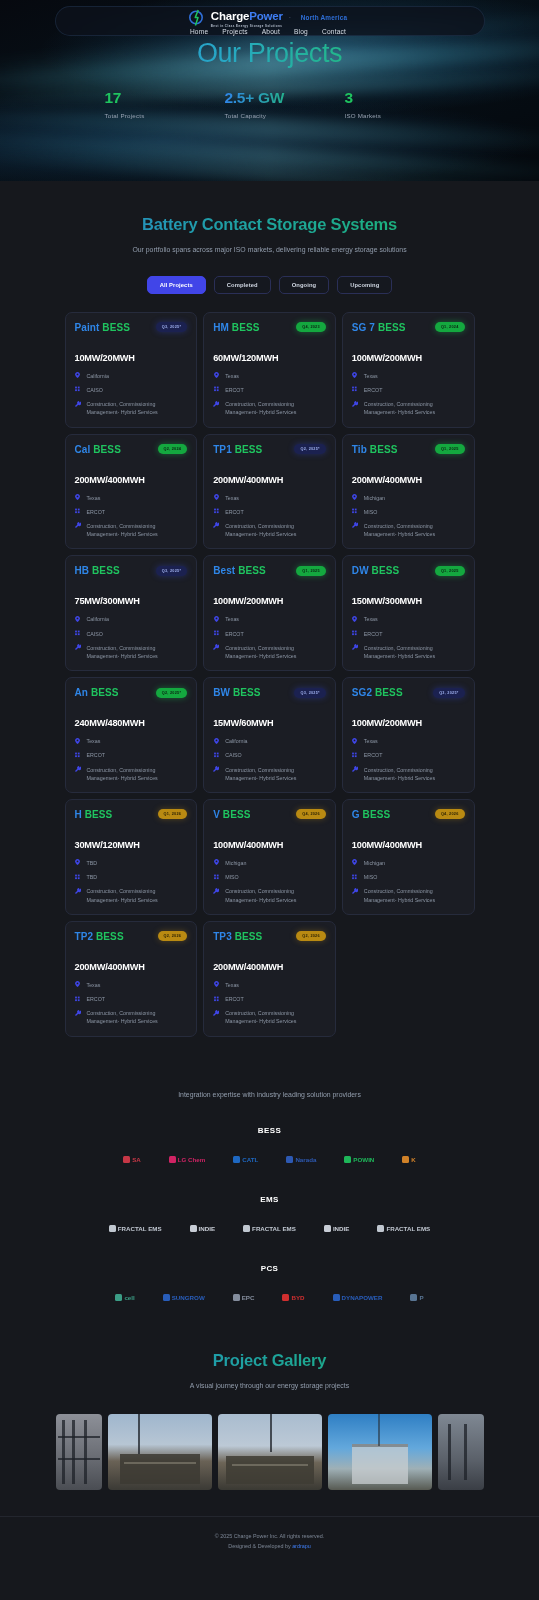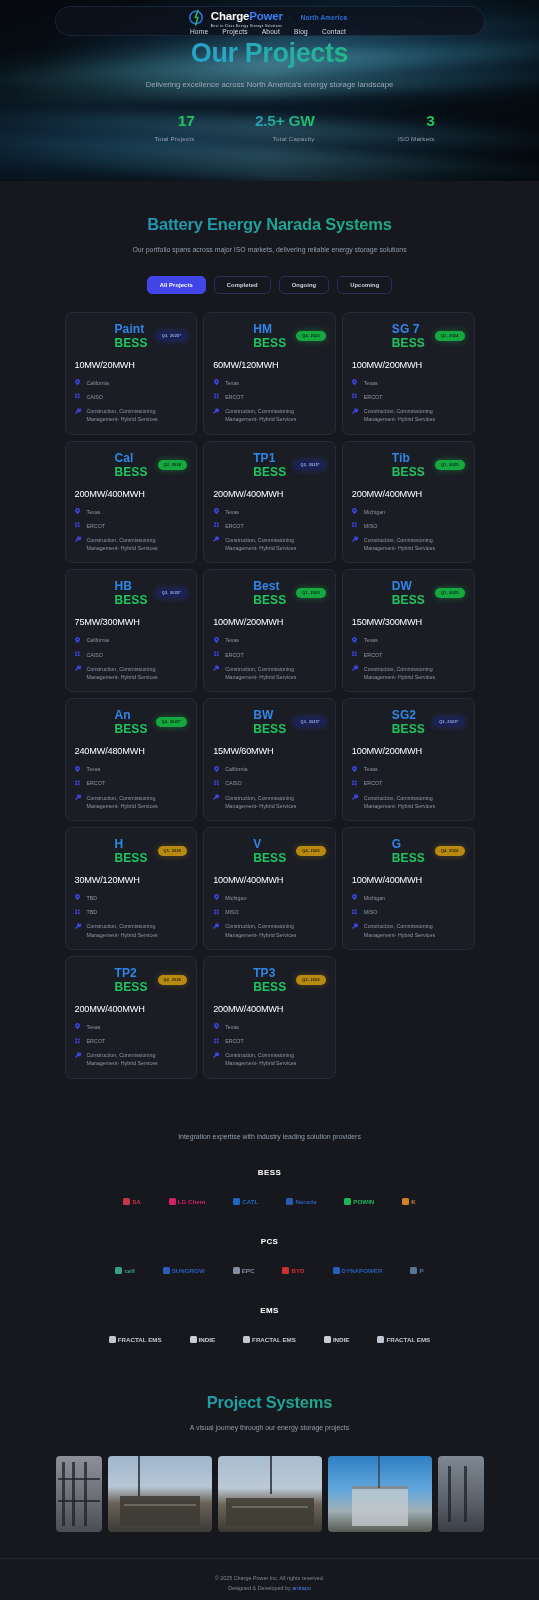--- a/index.html
+++ b/index.html
@@ -54,30 +54,30 @@
   .brand-name .c1 { color:#ffffff; }
   .brand-name .c2 { color:#3f7ef5; }
   .brand-tag { font-size:2.9px; color:#b9c3d2; letter-spacing:.45px; font-weight:bold; margin-top:1.5px; }
   .brand-region { font-size:6.4px; color:#2f6fd8; font-weight:bold; margin-left:4px; letter-spacing:.2px; }
   .brand-dash { color:#46516a; font-size:6px; margin:0 1px; }
   .nav-links { display:flex; gap:14px; }
   .nav-links a { color:#d9dfe8; font-size:6.6px; text-decoration:none; letter-spacing:.2px; }
 
   .hero-inner { position:relative; z-index:4; padding-top:38px; text-align:center; }
   .hero-title {
-    font-size:27px; font-weight:bold; letter-spacing:-.4px;
+    font-size:27px; font-weight:normal; letter-spacing:-.4px;
     background:linear-gradient(90deg,#2b7fe0 0%, #27a8c4 42%, #1fbf63 78%, #18c45a 100%);
     -webkit-background-clip:text; background-clip:text; color:transparent;
   }
   .hero-sub {
     margin:10px auto 0; max-width:300px;
     font-size:7.8px; color:#9aa6b6; line-height:1.65;
   }
   .hero-stats { margin-top:20px; display:flex; justify-content:center; gap:30px; }
-  .stat { text-align:right; width:90px; }
+  .stat { text-align:left; width:90px; }
   .stat-val { font-size:15.5px; font-weight:bold; letter-spacing:-.3px; }
   .stat-val.green { color:#1fc45f; }
   .stat-val.grad {
     background:linear-gradient(90deg,#2f86e8,#1fc45f);
     -webkit-background-clip:text; background-clip:text; color:transparent;
   }
   .stat-lbl { margin-top:5px; font-size:6.2px; color:#97a2b2; letter-spacing:.2px; }
 
   
   .section { padding:34px 0 0; }
@@ -100,32 +100,32 @@
   .grid {
     margin:18px auto 0; width:410px;
     display:grid; grid-template-columns:repeat(3,1fr); gap:6px 6px;
   }
   .card {
     background:#1b1d24; border:1px solid #262b3c; border-radius:7px;
     padding:9px 9px 10px;
     min-height:96px;
   }
   .card-head { display:flex; align-items:center; justify-content:space-between; gap:4px; }
-  .card-name { font-size:12px; font-weight:bold; letter-spacing:.1px;margin-left:40px; }
+  .card-name { font-size:10px; font-weight:bold; letter-spacing:.1px; }
   .card-name .n1 { color:#2f86e8; }
   .card-name .n2 { color:#1fc45f; }
   .badge {
     font-size:3.8px; font-weight:bold; letter-spacing:.25px;
     padding:3px 6px; border-radius:8px; white-space:nowrap; flex:none;
   }
   .badge.completed { background:#14a83f; color:#0a2312; box-shadow:0 0 6px rgba(25,190,80,.45); }
   .badge.ongoing { background:#1b2150; color:#9fb0ee; box-shadow:0 0 6px rgba(50,70,200,.40); }
   .badge.upcoming { background:#b98a12; color:#2c2203; box-shadow:0 0 6px rgba(200,150,25,.35); }
 
-  .card-cap { margin-top:10px; font-size:9.2px; font-weight:normal; color:#ffffff; letter-spacing:-.2px; }
+  .card-cap { margin-top:20px; font-size:9.2px; font-weight:bold; color:#ffffff; letter-spacing:-.2px; }
   .card-rows { margin-top:9px; display:flex; flex-direction:column; gap:6px; }
   .crow { display:flex; gap:6px; align-items:flex-start; }
   .crow .ic { width:6px; flex:none; display:flex; justify-content:center; padding-top:.5px; }
   .crow .tx { font-size:5.3px; color:#8d97a6; line-height:1.55; }
 
   
   .tech-group { margin-top:26px; }
   .tech-label { text-align:center; font-size:8px; font-weight:bold; color:#ffffff; letter-spacing:.4px; }
   .logo-row { margin-top:14px; display:flex; justify-content:center; align-items:center; gap:28px; height:20px; }
   .logo { font-size:6.2px; font-weight:bold; display:flex; align-items:center; gap:2px; white-space:nowrap; opacity:.92; }
@@ -179,40 +179,39 @@
       <a href="#">Home</a>
       <a href="#">Projects</a>
       <a href="#">About</a>
       <a href="#">Blog</a>
       <a href="#">Contact</a>
     </div>
   </div>
 
   <div class="hero-inner">
     <div class="hero-title">Our Projects</div>
-    <div class="hero-sub">Delivering excellence across North America's energy storage landscape</div>
     <div class="hero-stats">
       <div class="stat">
         <div class="stat-val green">17</div>
         <div class="stat-lbl">Total Projects</div>
       </div>
       <div class="stat">
         <div class="stat-val grad">2.5+ GW</div>
         <div class="stat-lbl">Total Capacity</div>
       </div>
       <div class="stat">
         <div class="stat-val green">3</div>
         <div class="stat-lbl">ISO Markets</div>
       </div>
     </div>
   </div>
 </div>
 
 <div class="section">
-  <div class="sec-title">Battery Energy Narada Systems</div>
+  <div class="sec-title">Battery Contact Storage Systems</div>
   <div class="sec-sub">Our portfolio spans across major ISO markets, delivering reliable energy storage solutions</div>
   <div class="filters" id="filters">
       <div class="filter active">All Projects</div>
       <div class="filter">Completed</div>
       <div class="filter">Ongoing</div>
       <div class="filter">Upcoming</div>
     </div>
   <div class="grid" id="cards">
       <div class="card">
         <div class="card-head">
@@ -872,20 +871,45 @@
             <span class="lgbox" style="background:#1fc45f"></span>
             <span>POWIN</span>
           </div>
           <div class="logo" style="color:#e08a2a">
             <span class="lgbox" style="background:#e08a2a"></span>
             <span>K</span>
           </div>
         </div>
       </div>
       <div class="tech-group">
+        <div class="tech-label">EMS</div>
+        <div class="logo-row">
+          <div class="logo" style="color:#cfd6e0">
+            <span class="lgbox" style="background:#cfd6e0"></span>
+            <span>FRACTAL EMS</span>
+          </div>
+          <div class="logo" style="color:#d8dde6">
+            <span class="lgbox" style="background:#d8dde6"></span>
+            <span>INDIE</span>
+          </div>
+          <div class="logo" style="color:#cfd6e0">
+            <span class="lgbox" style="background:#cfd6e0"></span>
+            <span>FRACTAL EMS</span>
+          </div>
+          <div class="logo" style="color:#d8dde6">
+            <span class="lgbox" style="background:#d8dde6"></span>
+            <span>INDIE</span>
+          </div>
+          <div class="logo" style="color:#cfd6e0">
+            <span class="lgbox" style="background:#cfd6e0"></span>
+            <span>FRACTAL EMS</span>
+          </div>
+        </div>
+      </div>
+      <div class="tech-group">
         <div class="tech-label">PCS</div>
         <div class="logo-row">
           <div class="logo" style="color:#3fa98f">
             <span class="lgbox" style="background:#3fa98f"></span>
             <span>cell</span>
           </div>
           <div class="logo" style="color:#2a63c8">
             <span class="lgbox" style="background:#2a63c8"></span>
             <span>SUNGROW</span>
           </div>
@@ -900,50 +924,25 @@
           <div class="logo" style="color:#2a63c8">
             <span class="lgbox" style="background:#2a63c8"></span>
             <span>DYNAPOWER</span>
           </div>
           <div class="logo" style="color:#5f7d9e">
             <span class="lgbox" style="background:#5f7d9e"></span>
             <span>P</span>
           </div>
         </div>
       </div>
-      <div class="tech-group">
-        <div class="tech-label">EMS</div>
-        <div class="logo-row">
-          <div class="logo" style="color:#cfd6e0">
-            <span class="lgbox" style="background:#cfd6e0"></span>
-            <span>FRACTAL EMS</span>
-          </div>
-          <div class="logo" style="color:#d8dde6">
-            <span class="lgbox" style="background:#d8dde6"></span>
-            <span>INDIE</span>
-          </div>
-          <div class="logo" style="color:#cfd6e0">
-            <span class="lgbox" style="background:#cfd6e0"></span>
-            <span>FRACTAL EMS</span>
-          </div>
-          <div class="logo" style="color:#d8dde6">
-            <span class="lgbox" style="background:#d8dde6"></span>
-            <span>INDIE</span>
-          </div>
-          <div class="logo" style="color:#cfd6e0">
-            <span class="lgbox" style="background:#cfd6e0"></span>
-            <span>FRACTAL EMS</span>
-          </div>
-        </div>
-      </div>
     </div>
 </div>
 
 <div class="section" style="padding-top:44px;">
-  <div class="sec-title">Project Systems</div>
+  <div class="sec-title">Project Gallery</div>
   <div class="sec-sub" style="max-width:320px;">A visual journey through our energy storage projects</div>
   <div class="gallery">
     <div class="gitem g-a">
       <div class="crane" style="left:6px;top:6px;width:3px;height:64px;"></div>
       <div class="crane" style="left:16px;top:6px;width:3px;height:64px;"></div>
       <div class="crane" style="left:28px;top:6px;width:3px;height:64px;"></div>
       <div class="crane" style="left:2px;top:22px;width:42px;height:2px;"></div>
       <div class="crane" style="left:2px;top:44px;width:42px;height:2px;"></div>
     </div>
     <div class="gitem g-b">

